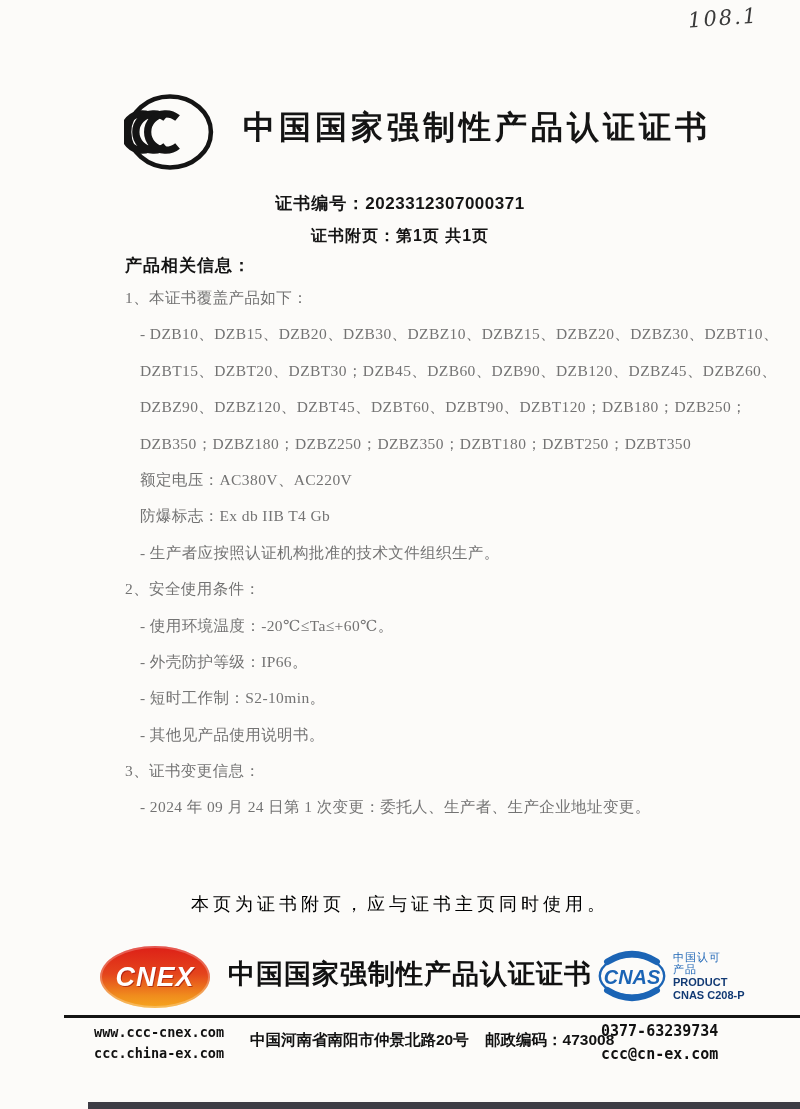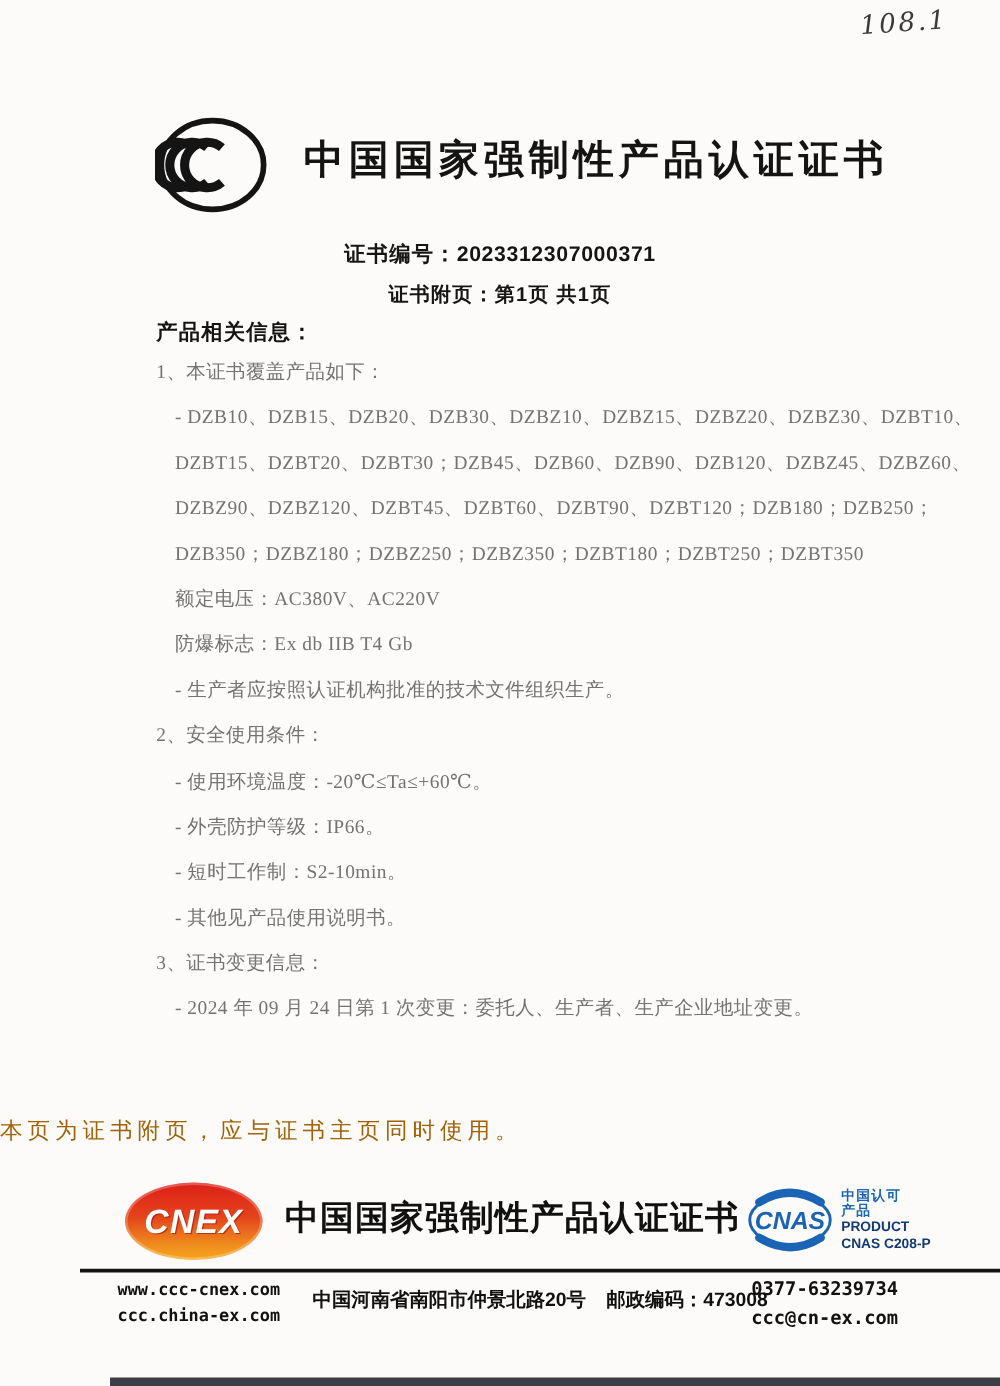--- a/index.html
+++ b/index.html
@@ -39,22 +39,22 @@
   }
   .body-lines{position:absolute;left:125px;top:280px;right:30px;}
   .bline{
     height:36.4px;line-height:36.4px;white-space:nowrap;
     font-size:15.5px;letter-spacing:0.4px;color:#737373;
     font-family:"Liberation Serif","DejaVu Serif",serif;
   }
   .bline.indent1{padding-left:15px;}
   
   .note{
-    position:absolute;top:892px;left:0;width:100%;
-    font-size:18px;letter-spacing:4px;color:#a16207;white-space:nowrap;
+    position:absolute;top:892px;left:0;width:100%;text-align:center;
+    font-size:18px;letter-spacing:4px;color:#000000;white-space:nowrap;
   }
   
   .footer-row{position:absolute;top:942px;left:0;width:100%;height:72px;}
   .cnex-logo{
     position:absolute;left:100px;top:4px;width:110px;height:62px;border-radius:50%;
     background:radial-gradient(ellipse at 50% 115%, #f9b importance 0) ;
     background:linear-gradient(180deg,#dd1f17 0%,#e4441c 45%,#f08c1d 80%,#f6a61e 100%);
     display:flex;align-items:center;justify-content:center;
     box-shadow:inset 0 0 0 2px rgba(255,255,255,0.25);
   }
@@ -64,21 +64,21 @@
     text-shadow:1px 1px 0 rgba(150,20,10,.65);
   }
   .company{
     position:absolute;left:228px;top:14px;
     font-family:"Liberation Sans","DejaVu Sans",sans-serif;
     font-weight:bold;font-size:27px;letter-spacing:1px;color:#111;white-space:nowrap;
   }
   .cnas-group{position:absolute;left:596px;top:2px;display:flex;align-items:center;}
   .cnas-logo{width:72px;height:64px;position:relative;}
   .cnas-text{margin-left:5px;line-height:1.15;}
-  .cnas-text .cn{font-size:11px;color:#1b64b5;font-weight:bold;letter-spacing:1px;}
+  .cnas-text .cn{font-size:11px;color:#1b64b5;font-weight:normal;letter-spacing:1px;}
   .cnas-text .en{font-family:"Liberation Sans",sans-serif;font-size:11px;color:#123a74;font-weight:bold;}
   
   .rule{position:absolute;top:1015px;left:64px;right:0;height:2.5px;background:#141414;}
   .contact{position:absolute;top:1020px;left:0;width:100%;height:48px;}
   .websites{
     position:absolute;left:94px;top:2px;
     font-family:"DejaVu Sans Mono","Liberation Mono",monospace;
     font-size:13.5px;font-weight:bold;line-height:1.55;color:#111;
   }
   .address{

